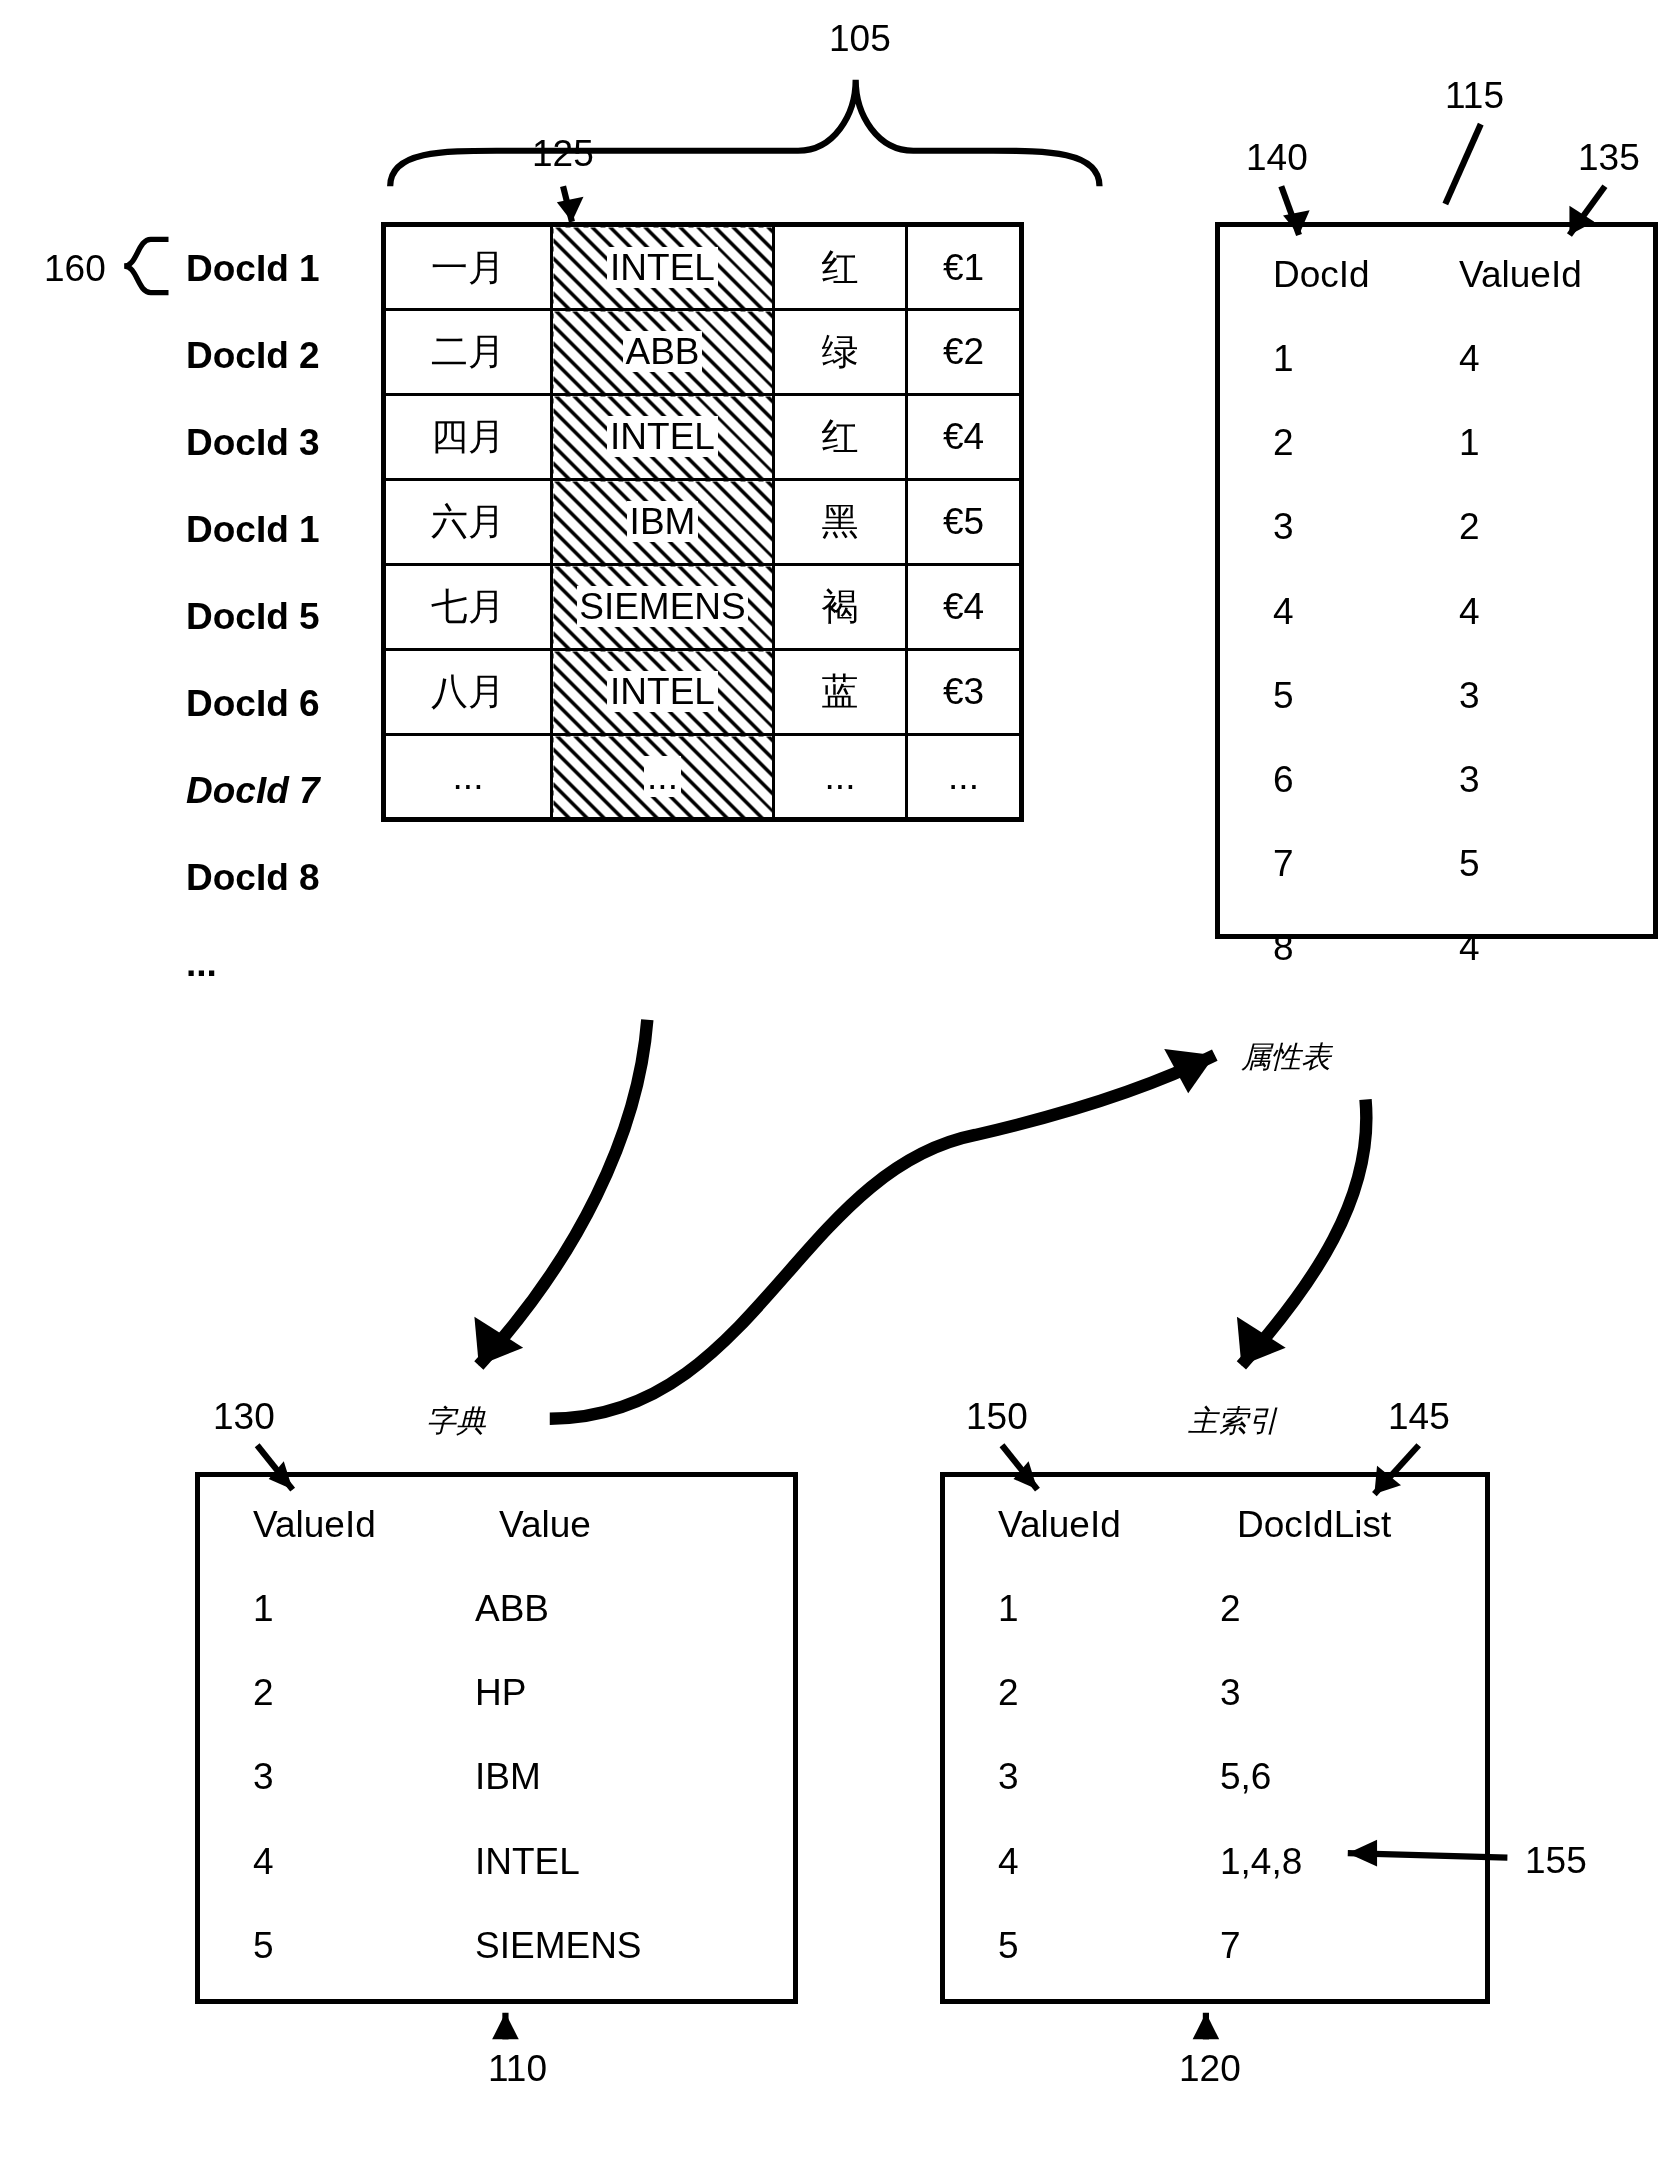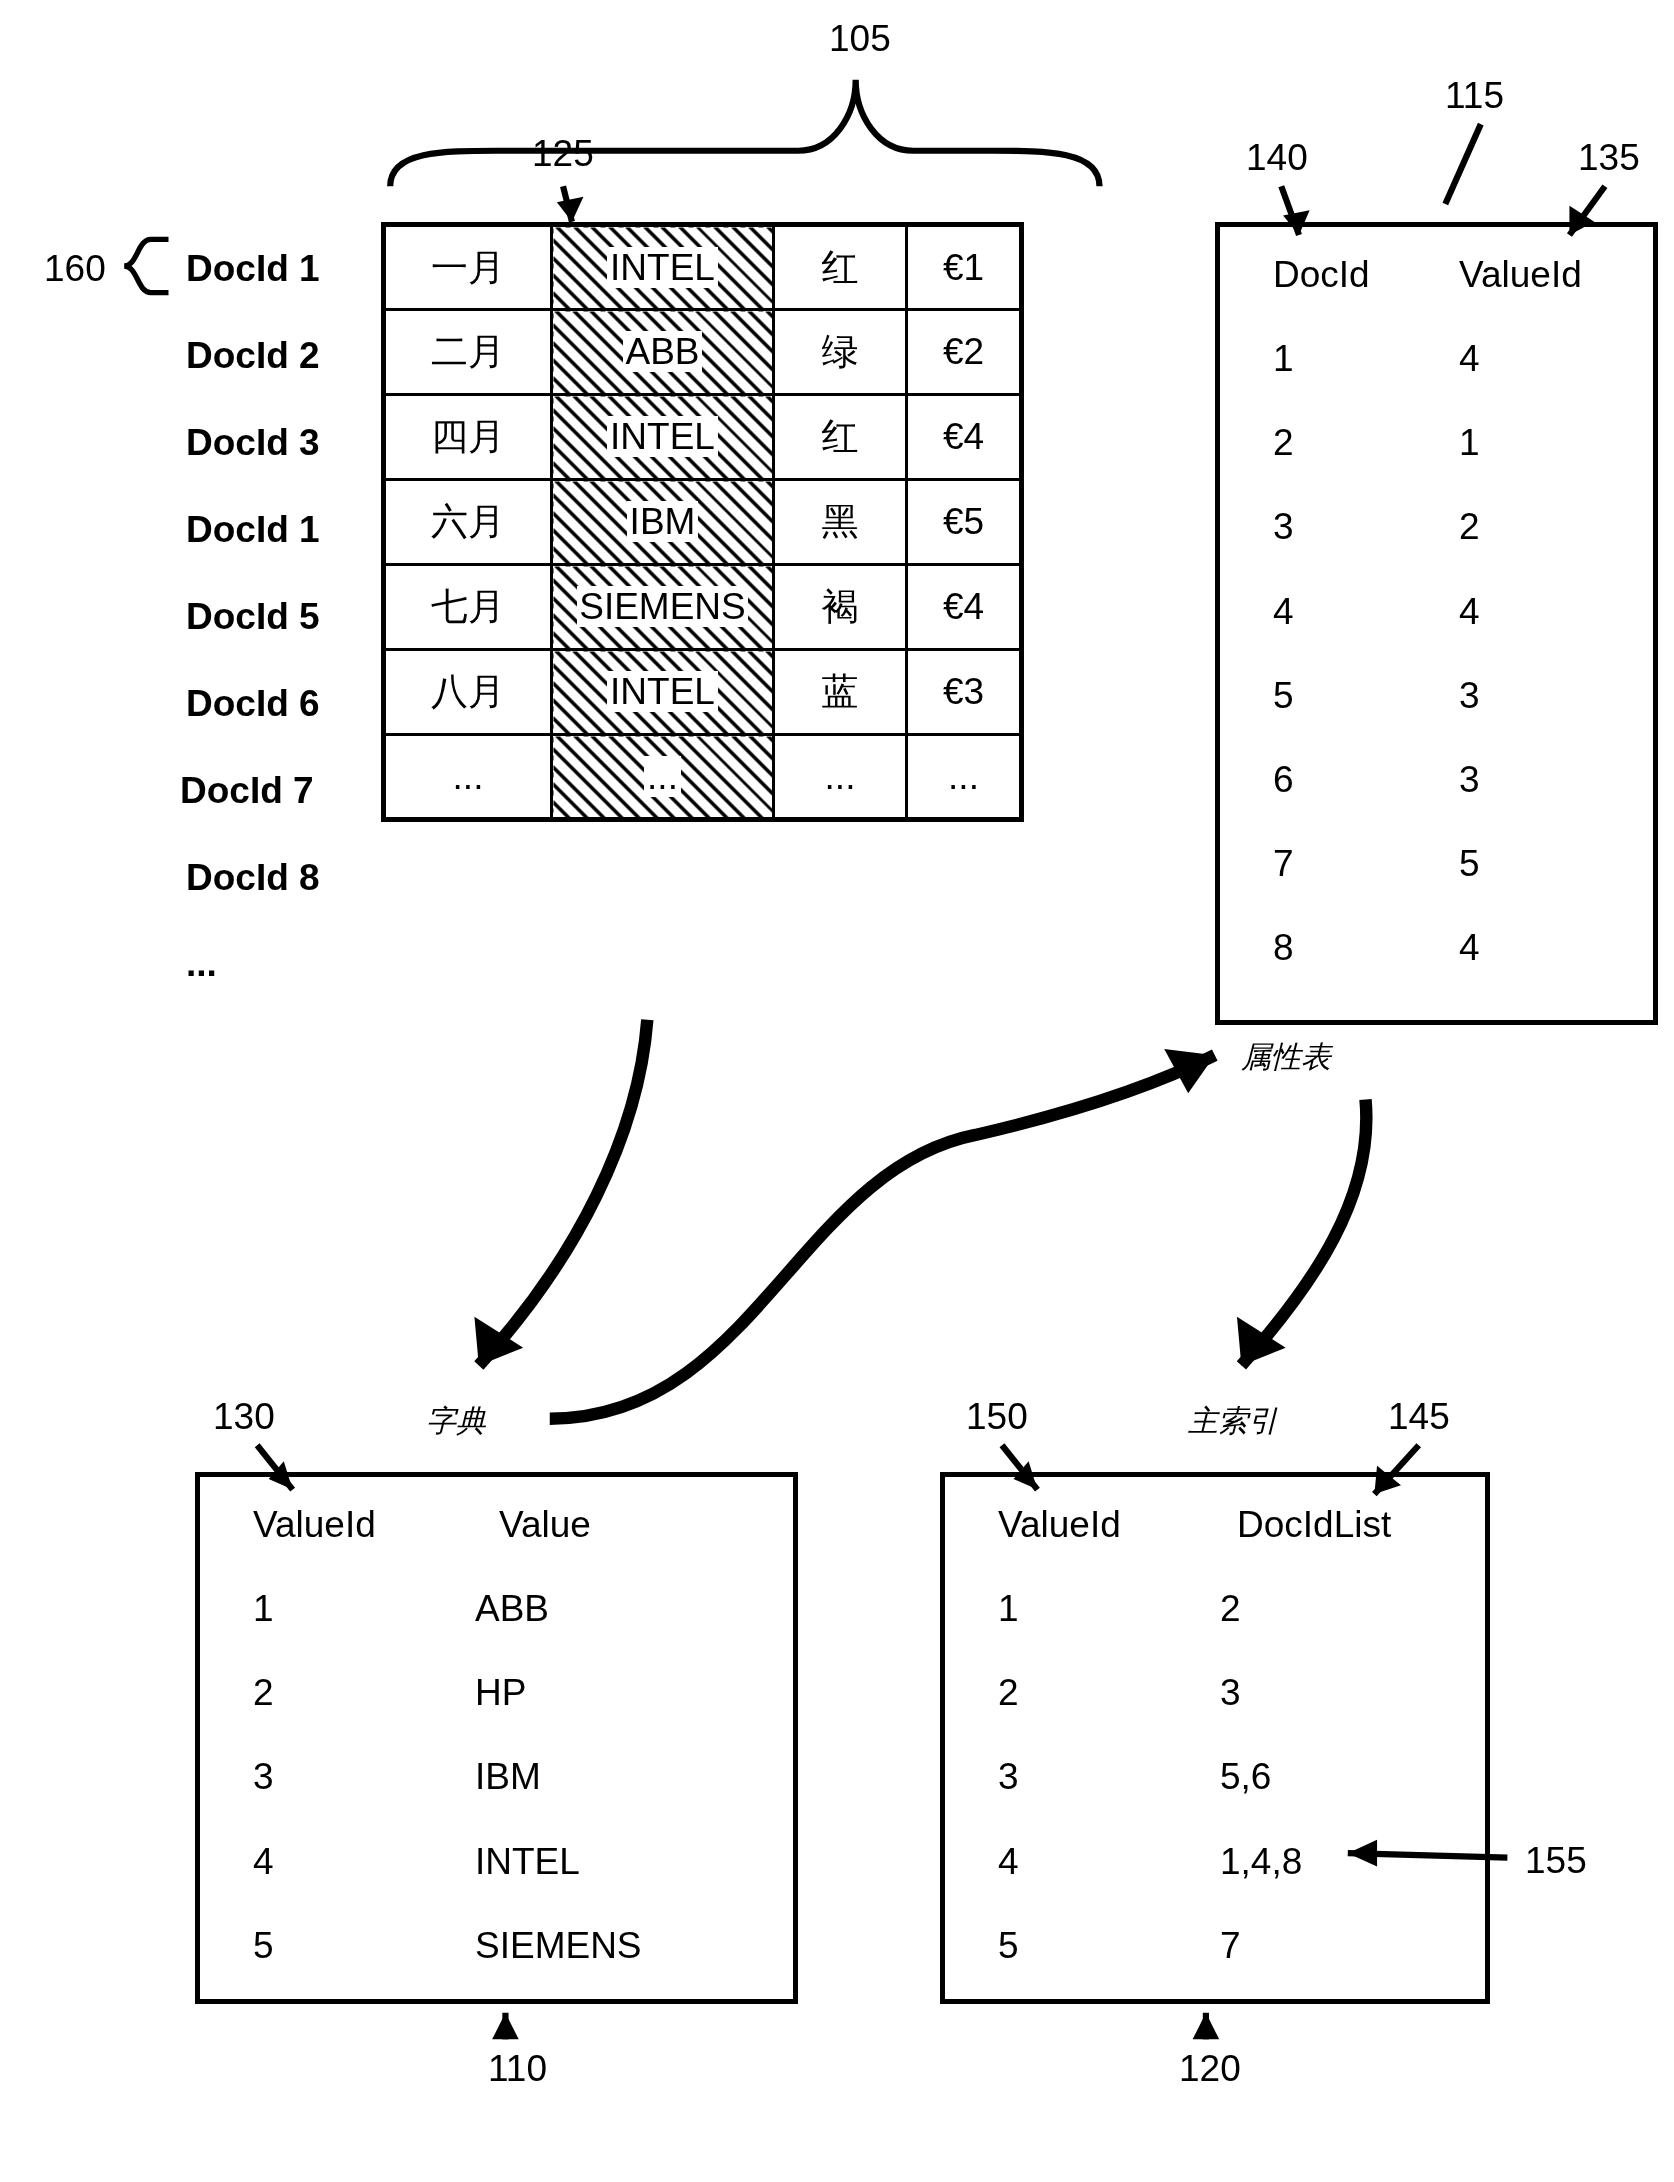--- a/index.html
+++ b/index.html
@@ -91,21 +91,21 @@
 <svg class="overlay" viewBox="0 0 1889 2462" width="1675" height="2183">
   <path d="M 140 300 C 155 300 155 270 170 270 L 190 270 M 140 300 C 155 300 155 330 170 330 L 190 330" stroke="#000" stroke-width="6" fill="none"></path>
 </svg>
 
 <div class="docid-label" style="left:186px; top:248px;">DocId 1</div>
 <div class="docid-label" style="left:186px; top:335px;">DocId 2</div>
 <div class="docid-label" style="left:186px; top:422px;">DocId 3</div>
 <div class="docid-label" style="left:186px; top:509px;">DocId 1</div>
 <div class="docid-label" style="left:186px; top:596px;">DocId 5</div>
 <div class="docid-label" style="left:186px; top:683px;">DocId 6</div>
-<div class="docid-label" style="left:180px; top:770px;">DocId 7</div>
+<div class="docid-label" style="left:186px; top:770px;font-style:italic;">DocId 7</div>
 <div class="docid-label" style="left:186px; top:857px;">DocId 8</div>
 <div class="docid-label" style="left:186px; top:943px;">...</div>
 
 <svg class="overlay" viewBox="0 0 1889 2462" width="1675" height="2183">
   <path d="M 440 210 C 440 170 500 170 560 170 L 900 170 C 940 170 965 130 965 90
            M 1240 210 C 1240 170 1180 170 1120 170 L 1030 170 C 990 170 965 130 965 90" stroke="#000" stroke-width="7" fill="none"></path>
 </svg>
 
 <table class="doc-table" style="left:381px; top:222px;border-radius:10px;">
   <tbody>
@@ -152,21 +152,21 @@
     <td>...</td>
   </tr>
 </tbody>
   </table>
 
 <svg class="overlay" viewBox="0 0 1889 2462" width="1675" height="2183">
   <path d="M 635 210 L 645 250" stroke="#000" stroke-width="7" fill="none"></path>
   <polygon points="645,250 628,228 658,222" fill="#000"></polygon>
 </svg>
 
-<div class="box" style="left:1215px; top:222px; width:443px; height:803px;">
+<div class="box" style="left:1215px; top:222px; width:443px; height:717px;">
   <div class="box-header" style="position:absolute; left:53px; top:26.6px;">DocId</div>
   <div class="box-header" style="position:absolute; left:239px; top:26.6px;">ValueId</div>
   <div class="box-row" style="left:53px; top:111px;">1</div>
   <div class="box-row" style="left:239px; top:111px;">4</div>
   <div class="box-row" style="left:53px; top:195px;">2</div>
   <div class="box-row" style="left:239px; top:195px;">1</div>
   <div class="box-row" style="left:53px; top:279px;">3</div>
   <div class="box-row" style="left:239px; top:279px;">2</div>
   <div class="box-row" style="left:53px; top:364px;">4</div>
   <div class="box-row" style="left:239px; top:364px;">4</div>

